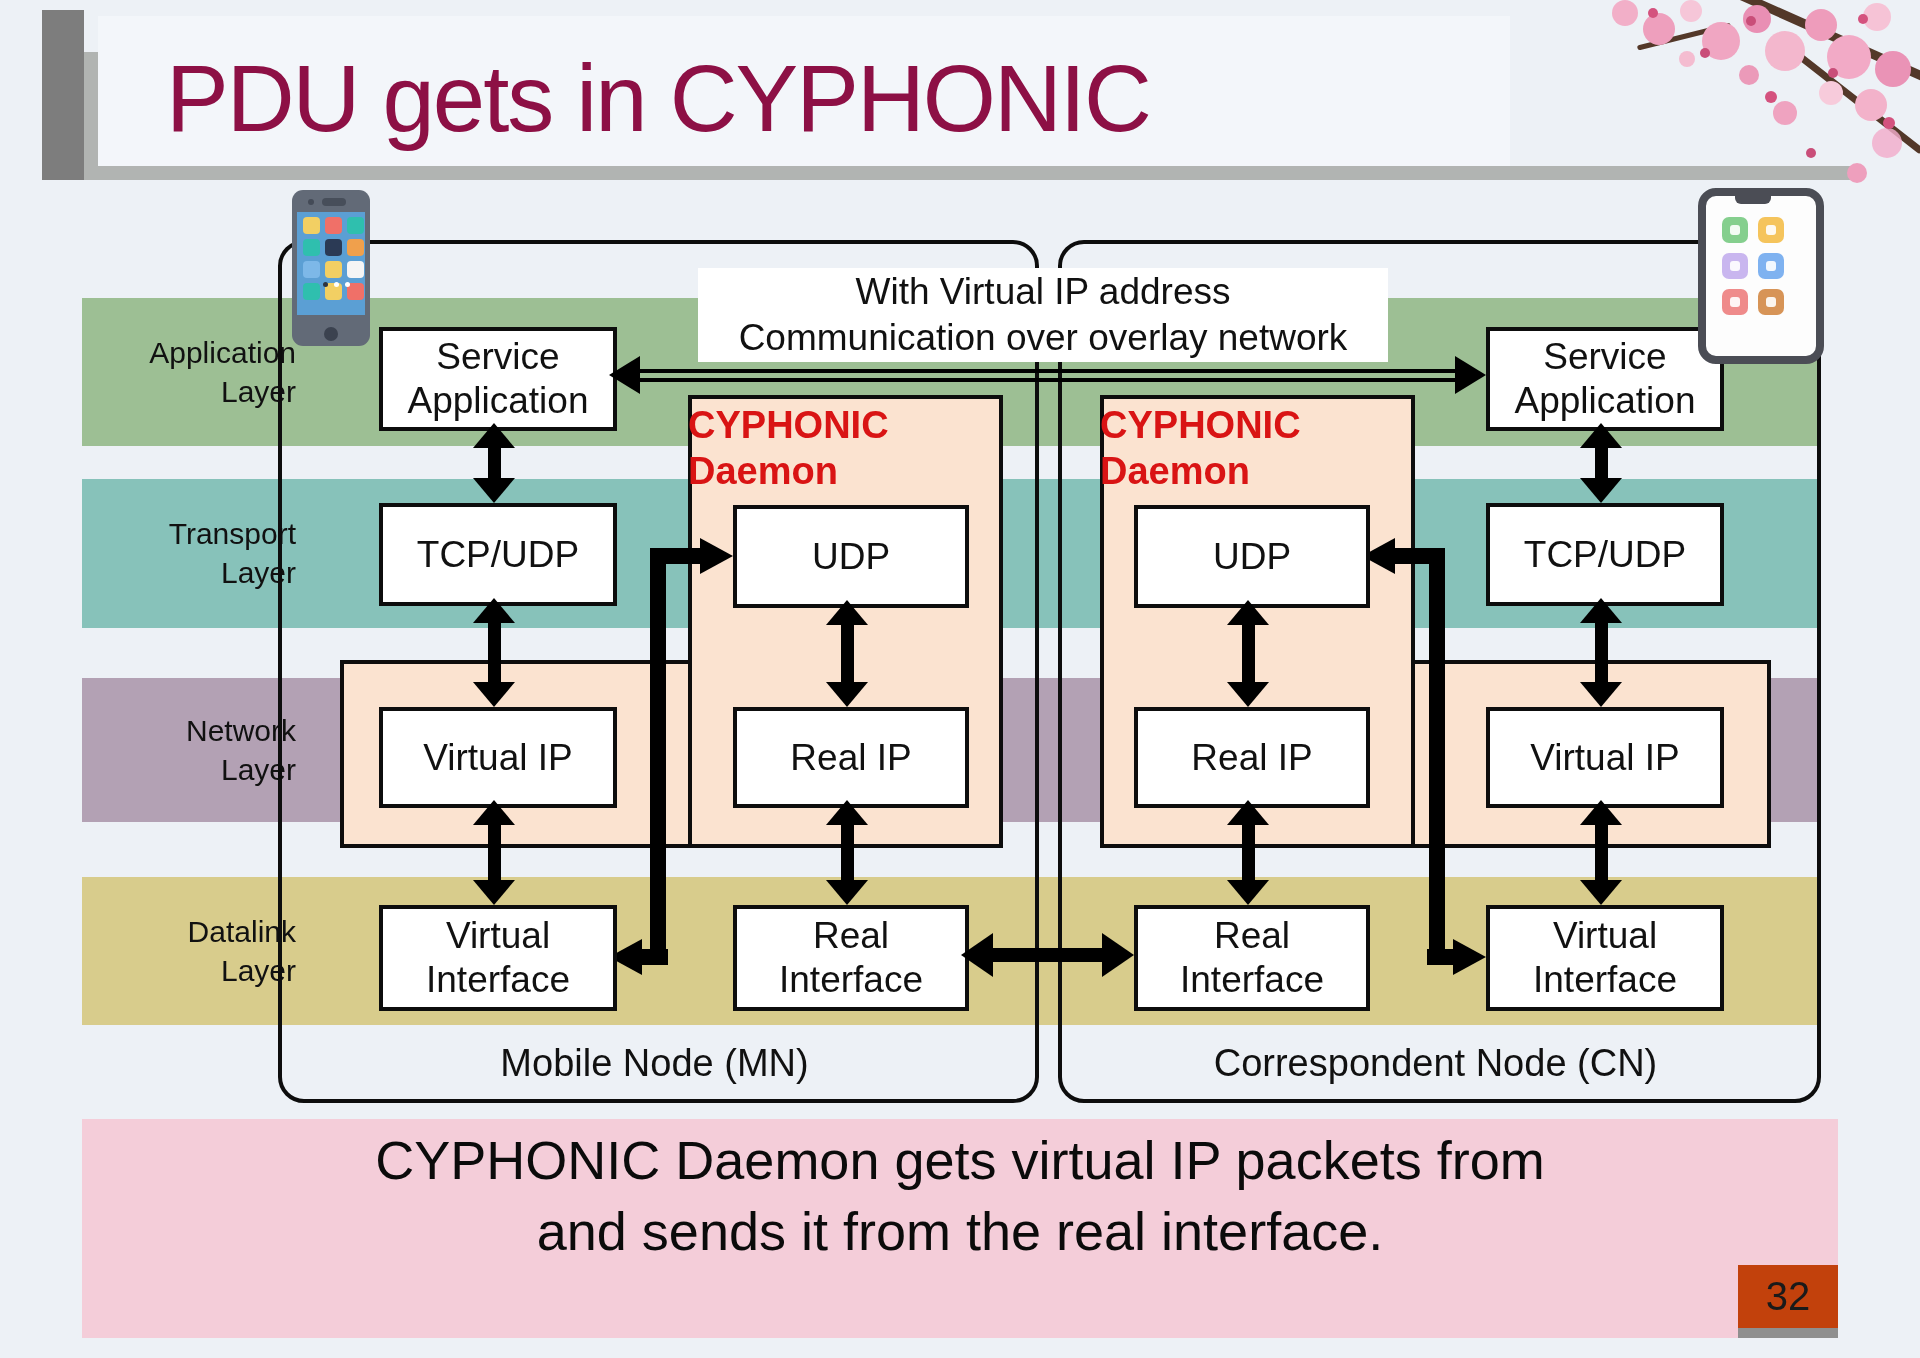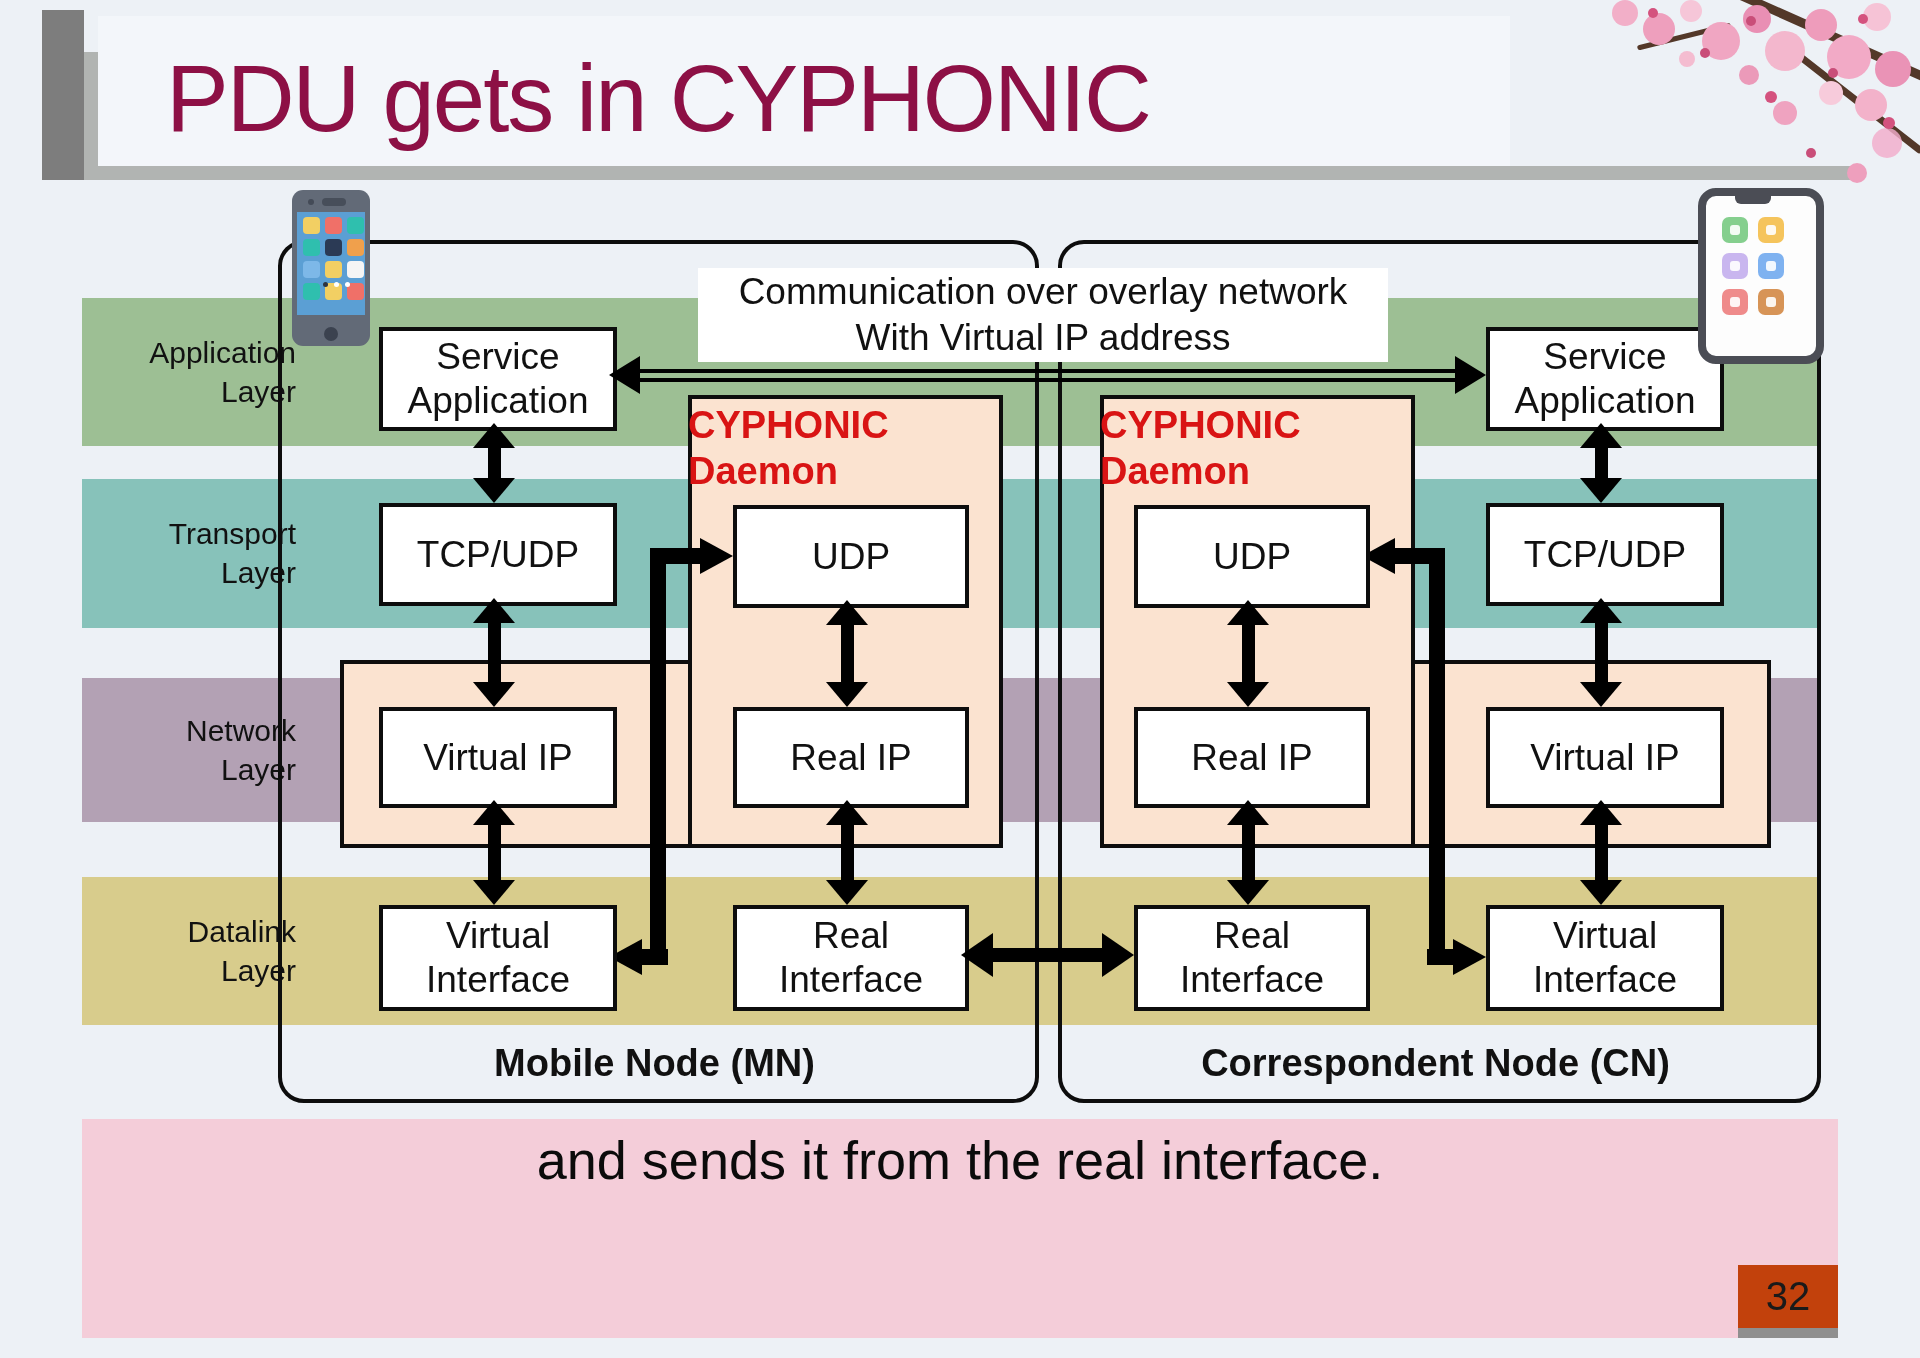--- a/index.html
+++ b/index.html
@@ -25,21 +25,21 @@
     62px 46px 0 -5px #f4bcd0,160px 100px 0 -1px #efa3c0,262px 130px 0 2px #f1accad1,
     232px 160px 0 -3px #ee9fbd;}
   .bl-b{left:1648px;top:8px;width:10px;height:10px;border-radius:50%;background:#d4527e;
     box-shadow:52px 40px 0 0 #c94e79,118px 84px 0 1px #d4527e,180px 60px 0 0 #c94e79,
     236px 110px 0 1px #d4527e,98px 8px 0 0 #c94e79,210px 6px 0 0 #d4527e,158px 140px 0 0 #c94e79;}
   
   .band{left:82px;width:1736px;}
   .band-label{left:88px;width:208px;text-align:right;font-size:30px;line-height:39px;color:#111;}
   
   .node{border:4px solid #0d0d0d;border-radius:26px;background:transparent;}
-  .node-caption{font-size:38px;text-align:center;font-weight:bold;}
+  .node-caption{font-size:38px;text-align:center;}
   
   .peach{background:#fbe3d0;border:4px solid #0d0d0d;}
   .daemon-title{color:#d91414;font-weight:bold;font-size:38px;line-height:46px;}
   
   .wb{background:#fff;border:4px solid #0d0d0d;display:flex;align-items:center;justify-content:center;
     text-align:center;font-size:37px;line-height:44px;}
   
   .blk{position:absolute;background:#000;}
   .tri{position:absolute;width:0;height:0;}
   .tri.r{border-top:18px solid transparent;border-bottom:18px solid transparent;border-left:33px solid #000;}
@@ -275,22 +275,22 @@
   </div>
 
   <div class="dla z6" style="left:609px;top:356px;width:877px;height:38px;">
     <div class="hl"></div>
       <div class="l1"></div>
       <div class="l2"></div>
       <div class="hr"></div>
   </div>
 
   <div class="abs overlay-note">
+    <div>With Virtual IP address</div>
     <div>Communication over overlay network</div>
-    <div>With Virtual IP address</div>
   </div>
 
   <div class="abs node-caption" style="left:278px;top:1042px;width:753px;">Mobile Node (MN)</div>
   <div class="abs node-caption" style="left:1058px;top:1042px;width:755px;">Correspondent Node (CN)</div>
 
   <div class="abs phone-mn">
     <div class="cam"></div>
       <div class="spk"></div>
     <div class="scr">
       <div class="grid1">
@@ -330,19 +330,20 @@
           <b></b>
         </i>
         <i>
           <b></b>
         </i>
       </div>
   </div>
 
   <div class="abs banner"></div>
   <div class="abs banner-text">
+    <div>CYPHONIC Daemon gets virtual IP packets from</div>
     <div>and sends it from the real interface.</div>
   </div>
 
   <div class="abs page-box">32</div>
   <div class="abs page-box-strip"></div>
 
 </div>
 
 </body></html>

